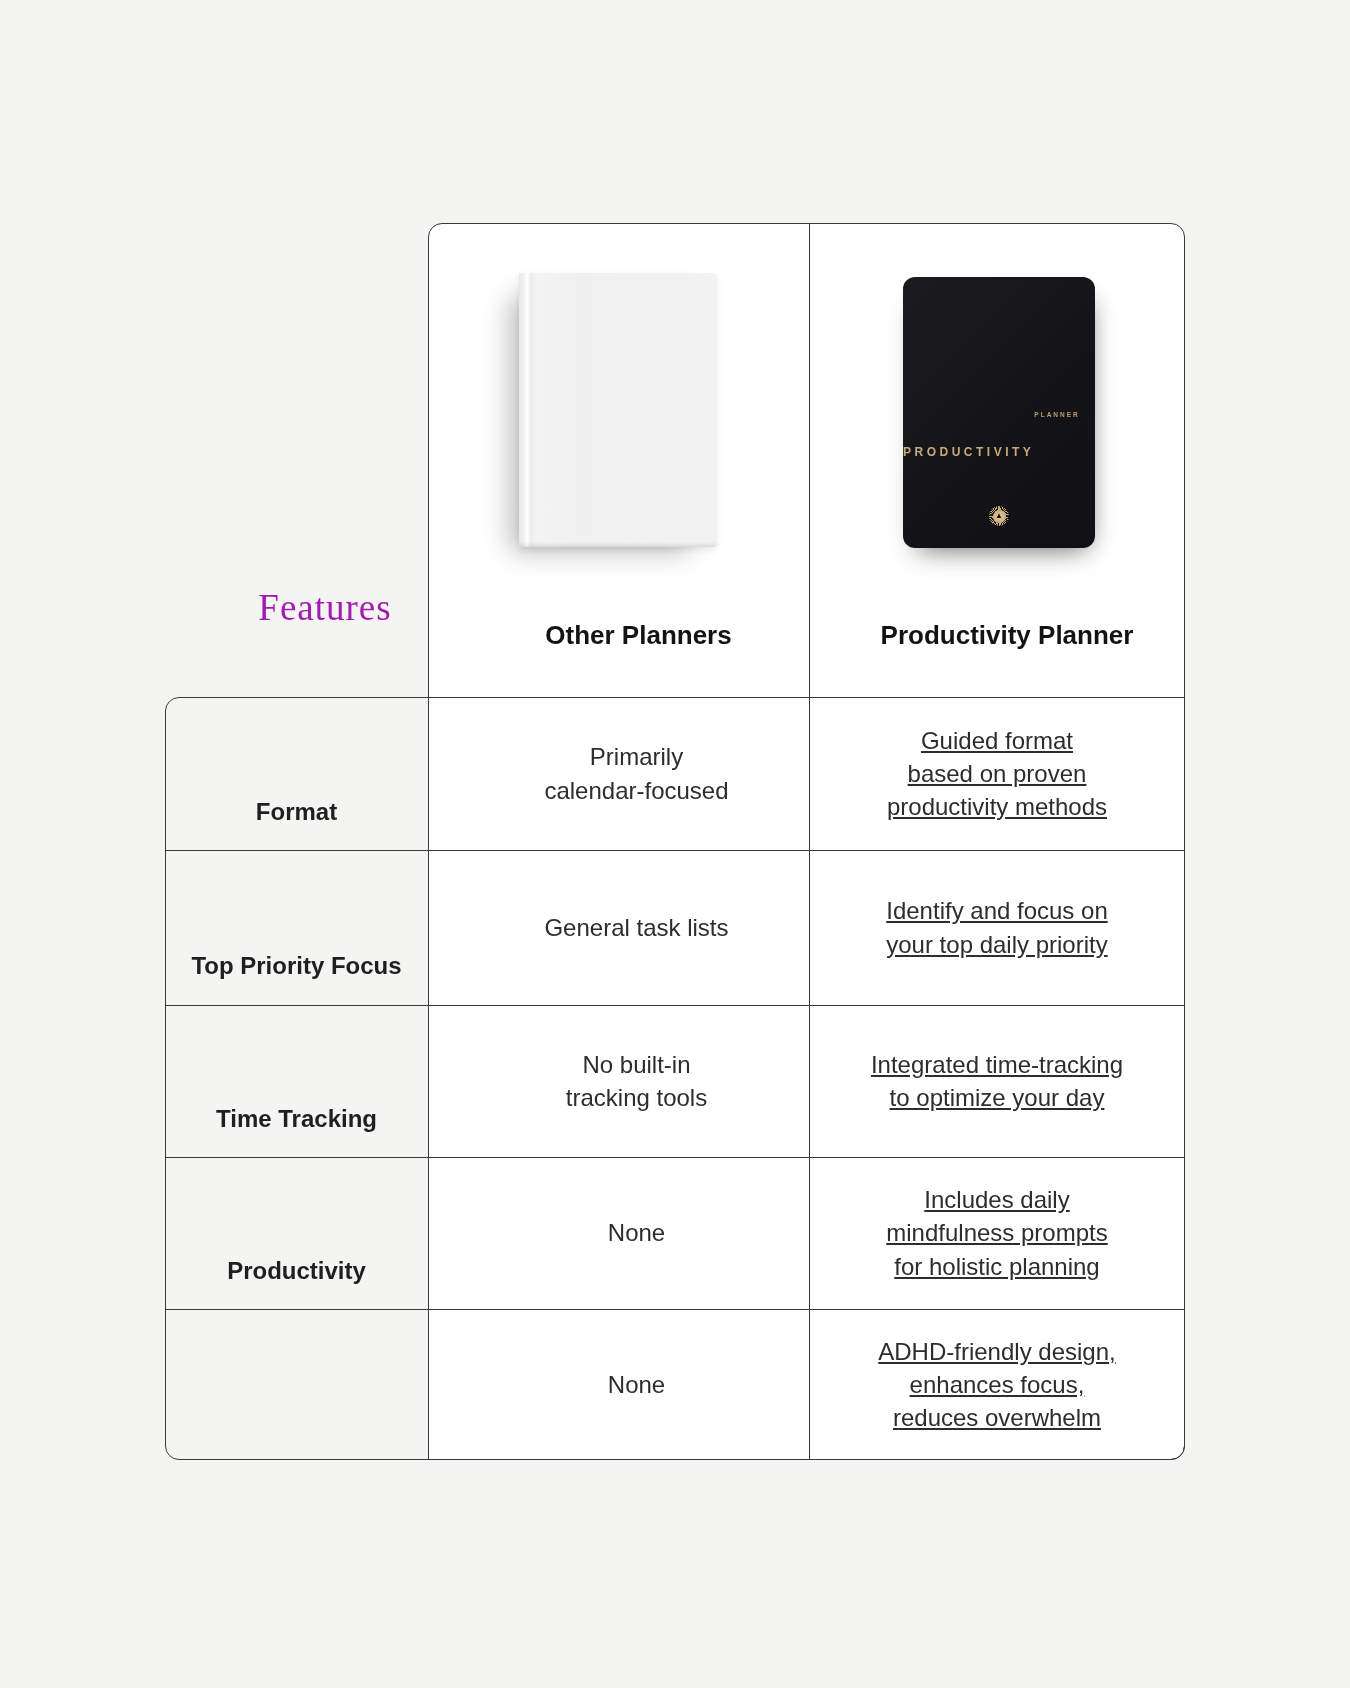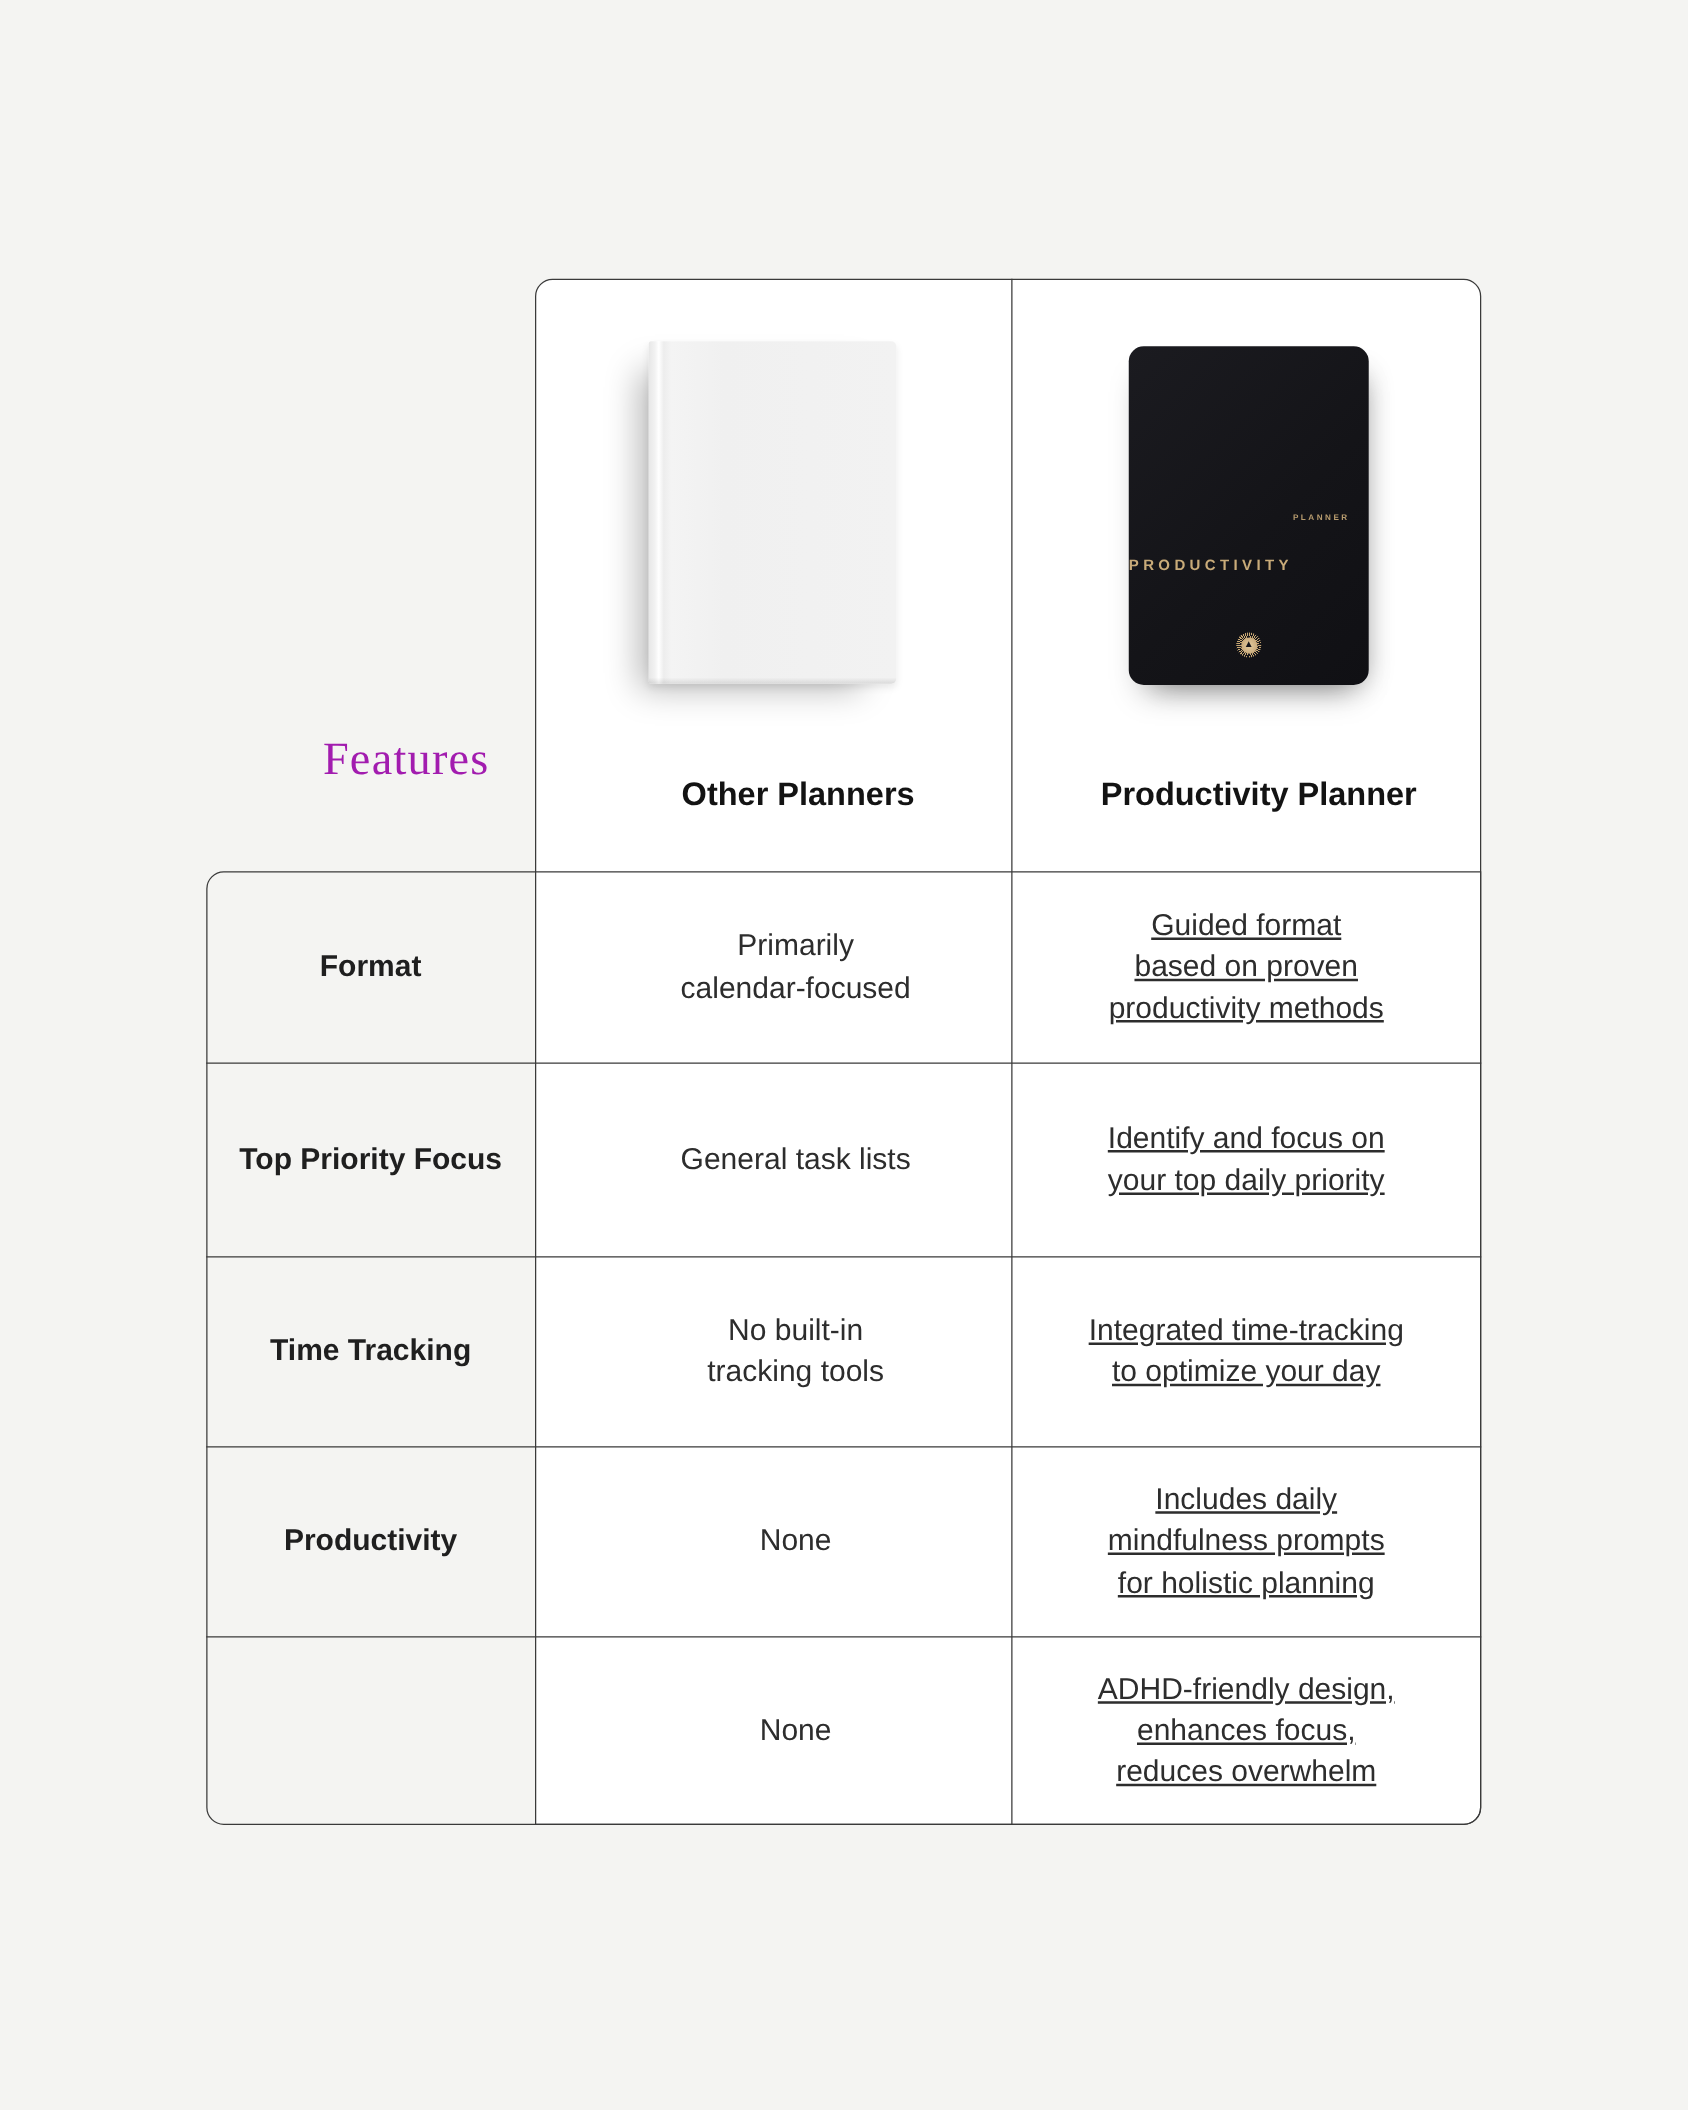--- a/index.html
+++ b/index.html
@@ -185,21 +185,21 @@
     text-align: center;
     white-space: pre-line;
     box-sizing: border-box;
     padding: 0 8px;
     font-size: 24px;
     line-height: 1.38;
     color: #2d2d2d;
     z-index: 3;
   }
   .cell.label { font-weight: 700; color: #1f1f1f; }
-  .c-label { left: 165px; width: 263px; }
+  .c-label { left: 165px; width: 263px; margin-top: 38px; }
   .c-other { left: 428px; width: 381px; padding-left: 44px; }
   .c-prod  { left: 809px; width: 376px; text-decoration: underline; }
   .r0 { top: 697px;  height: 153px; }
   .r1 { top: 850px;  height: 155px; }
   .r2 { top: 1005px; height: 152px; }
   .r3 { top: 1157px; height: 152px; }
   .r4 { top: 1309px; height: 151px; }
 </style>
 </head>
 <body>

